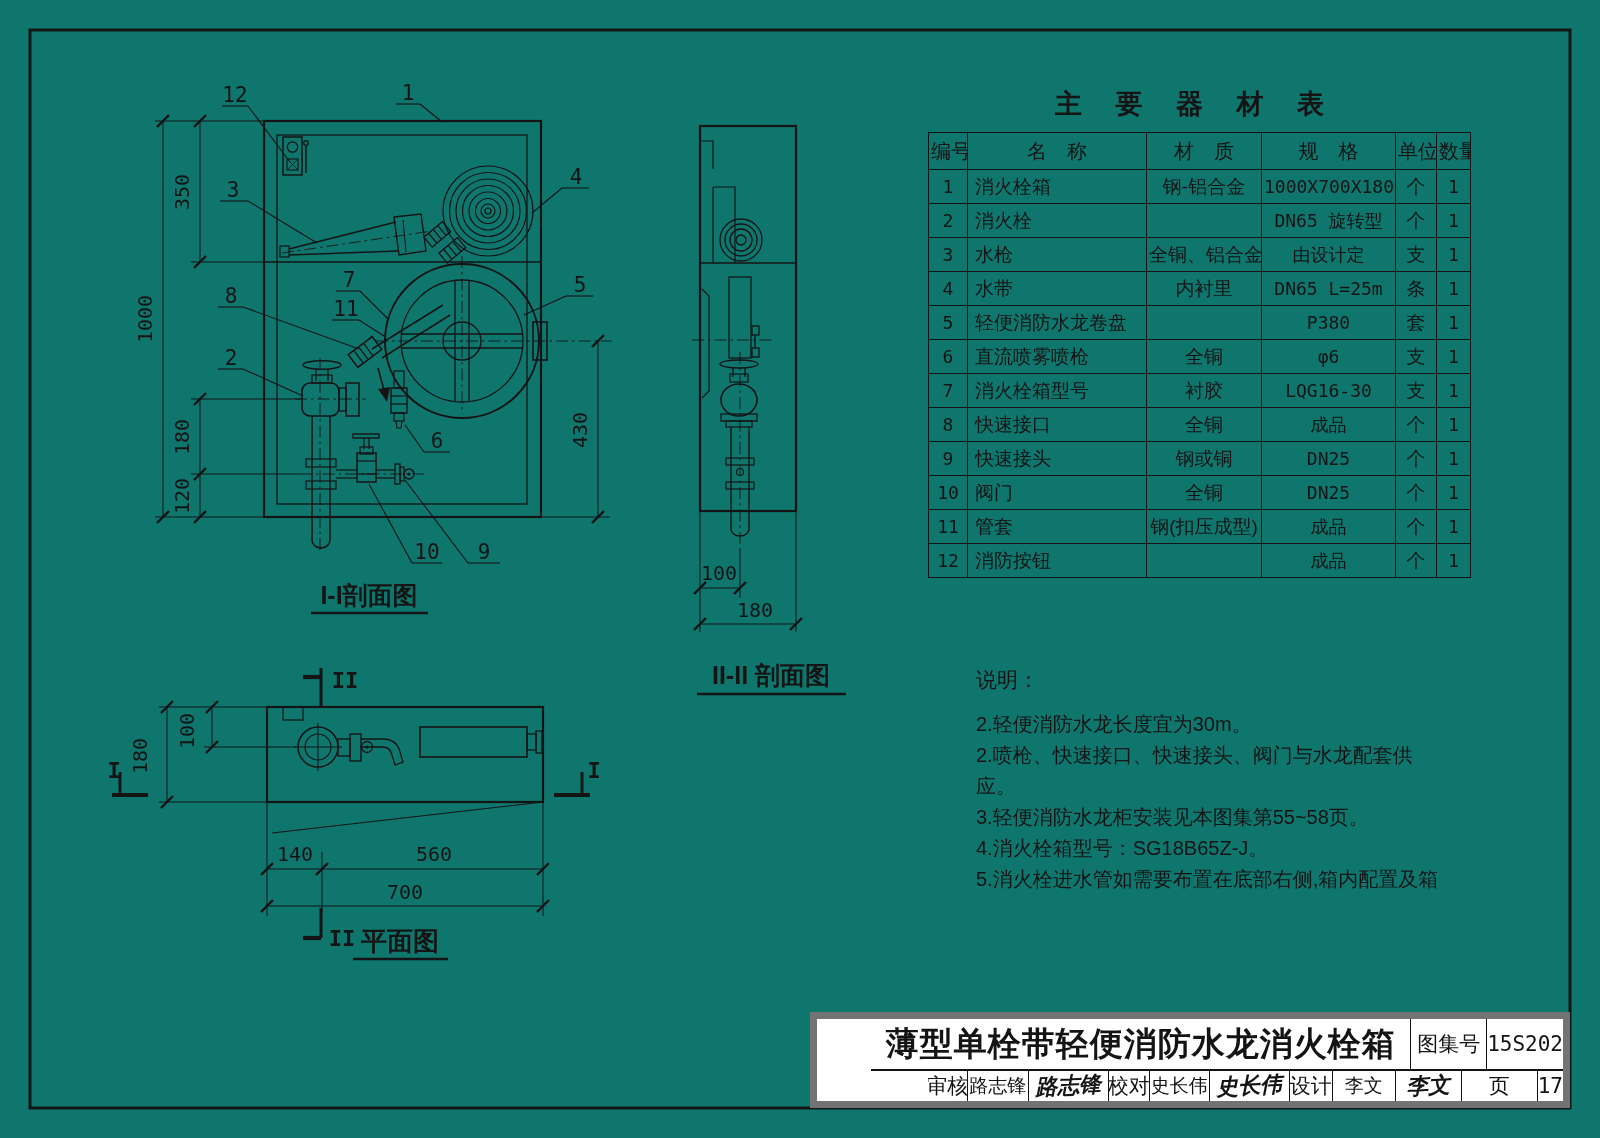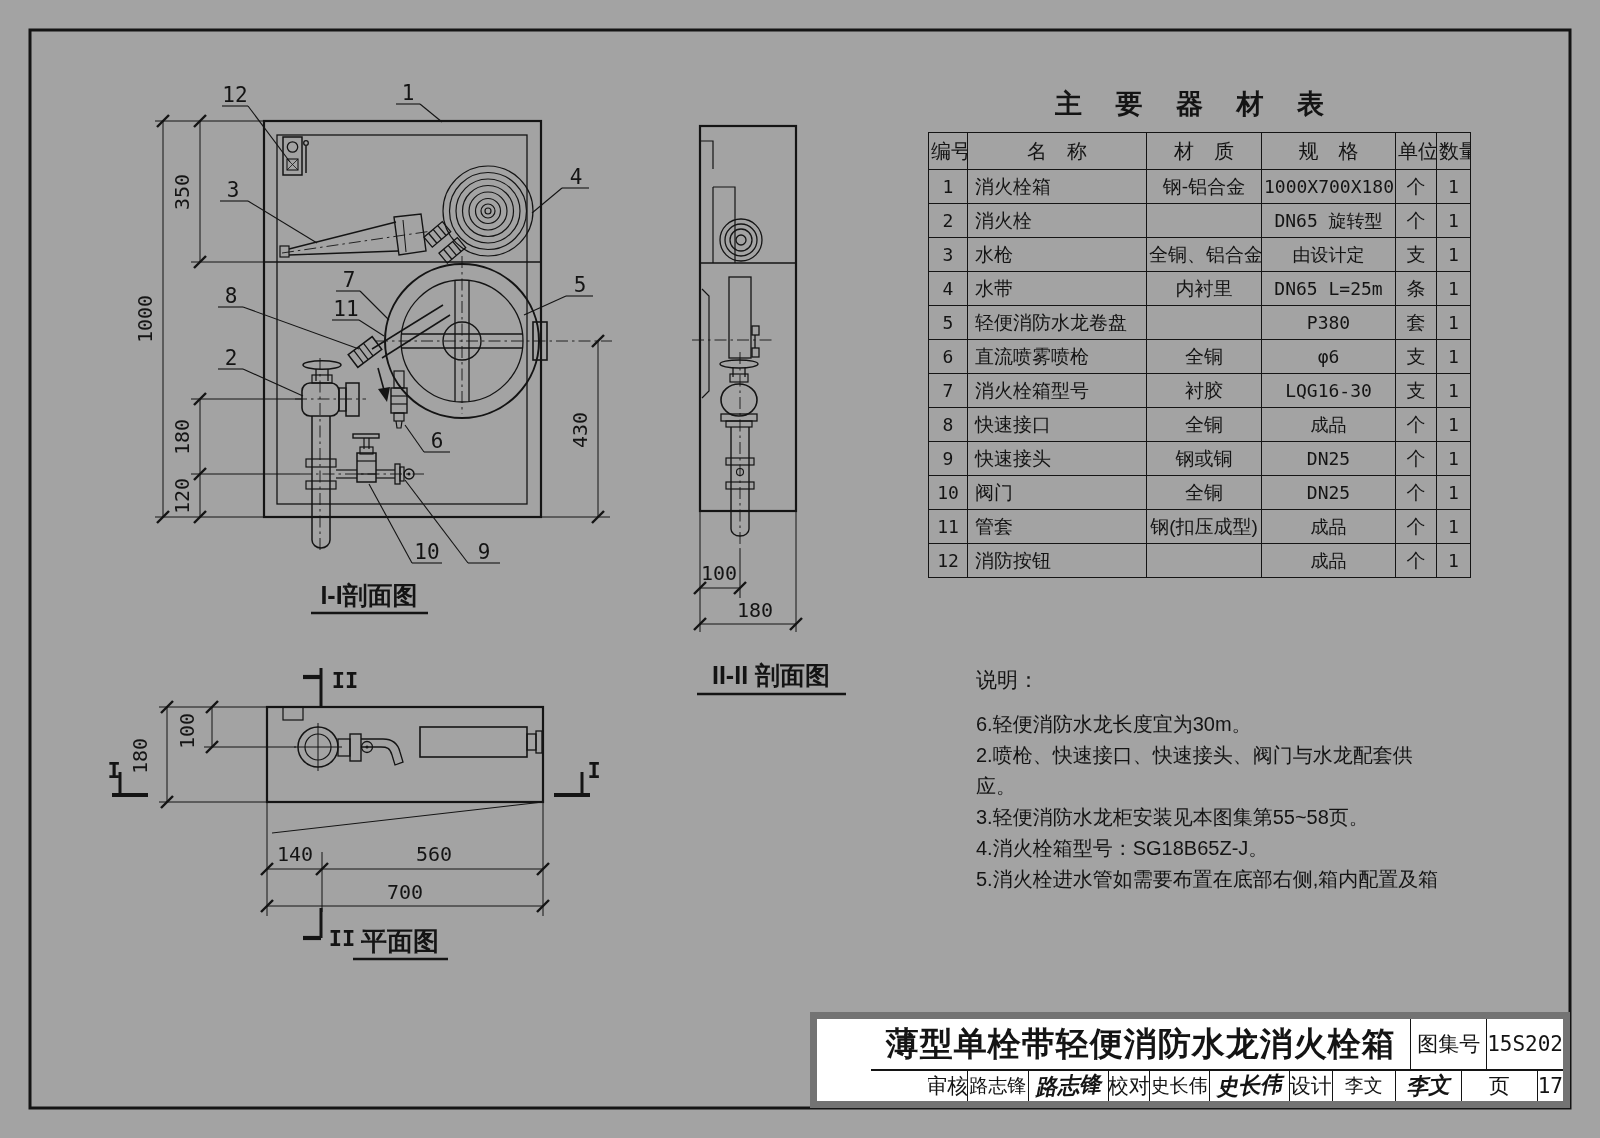--- a/index.html
+++ b/index.html
@@ -1,17 +1,17 @@
 <!DOCTYPE html>
 <html><head>
 <meta charset="utf-8">
 <style>
   html,body{margin:0;padding:0;background:#fff;}
   body{width:1600px;height:1138px;position:relative;font-family:"Liberation Sans",sans-serif;color:#141414;}
-  .sheet{position:absolute;inset:0;background:#a3a3a3;}
+  .sheet{position:absolute;inset:0;background:#0f766e;}
   svg text{fill:#141414;}
   .dim{font:20px "DejaVu Sans Mono",monospace;}
   .co{font:21px "DejaVu Sans Mono",monospace;}
   .mk{font:700 22px "DejaVu Sans Mono",monospace;}
   .lbl{font:700 25px "Liberation Sans",sans-serif;}
   .cl{stroke:#141414;stroke-width:.9;stroke-dasharray:12 4 2.5 4;fill:none;}
   .tk{stroke:#141414;stroke-width:2.4;}
   .ld{stroke:#141414;stroke-width:1.1;fill:none;}
   .xt{stroke:#141414;stroke-width:1;fill:none;}
   .dm{stroke:#141414;stroke-width:1;fill:none;}
@@ -490,21 +490,21 @@
             <td>个</td>
             <td class="num">1</td>
           </tr>
   </tbody>
       </table>
 </div>
 
 
 <div id="notes">
   <div class="nt">说明：</div>
-  <div>6.轻便消防水龙长度宜为30m。</div>
+  <div>2.轻便消防水龙长度宜为30m。</div>
   <div>2.喷枪、快速接口、快速接头、阀门与水龙配套供应。</div>
   <div>3.轻便消防水龙柜安装见本图集第55~58页。</div>
   <div>4.消火栓箱型号：SG18B65Z-J。</div>
   <div>5.消火栓进水管如需要布置在底部右侧,箱内配置及箱</div>
 </div>
 
 
 <div id="tblock">
   <div class="row r1">
     <div class="cell bigtitle" style="width:540px">薄型单栓带轻便消防水龙消火栓箱</div>

